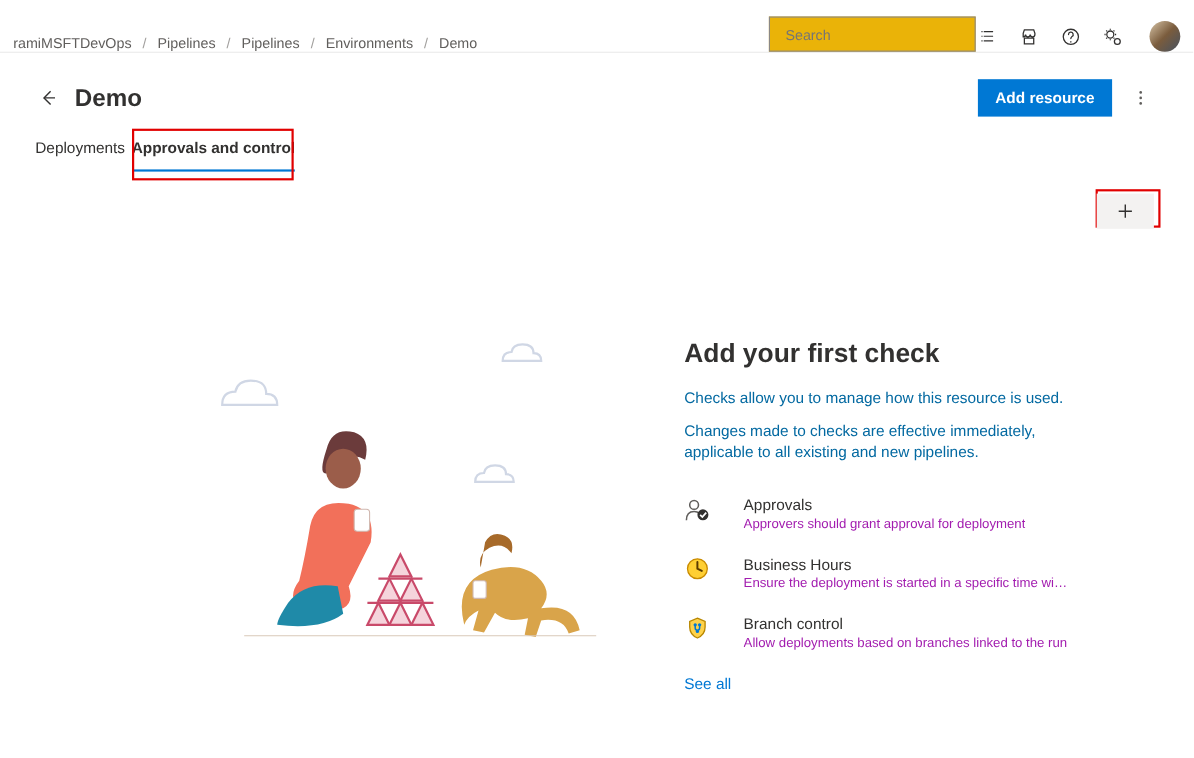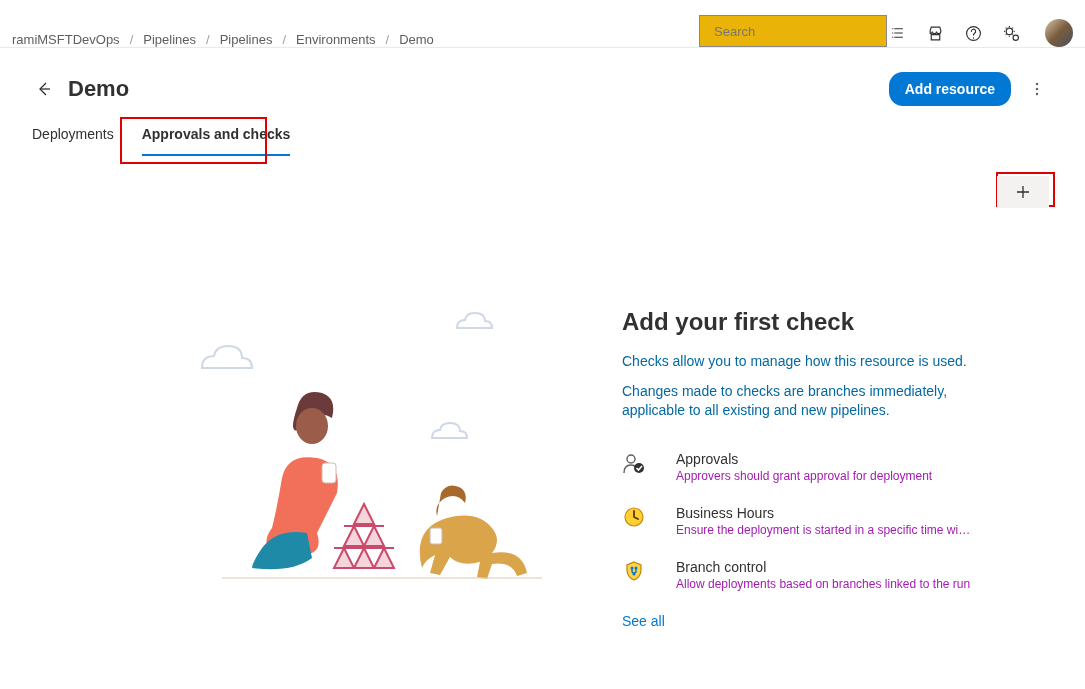--- a/index.html
+++ b/index.html
@@ -87,35 +87,35 @@
     flex: 1;
   }
   .primary-btn {
     background: #0078d4;
     color: #fff;
     border: none;
     height: 34px;
     padding: 0 16px;
     font-size: 14px;
     font-weight: 600;
-    border-radius: 14px;
+    border-radius: 0;
     cursor: pointer;
   }
   .more-btn {
     width: 32px; height: 32px;
     display: flex; align-items: center; justify-content: center;
     cursor: pointer;
     margin-left: 10px;
   }
   .more-btn svg { width: 16px; height: 16px; fill: #605e5c; }
 
   .tabs-row {
     display: flex;
     padding: 0 32px;
-    gap: 28px;
+    gap: 6px;
   }
   .tab {
     font-size: 14px;
     padding: 10px 0 12px 0;
     cursor: pointer;
     border-bottom: 2px solid transparent;
   }
   .tab.selected {
     font-weight: 600;
     border-bottom-color: #0078d4;
@@ -268,21 +268,21 @@
     <svg viewBox="0 0 16 16">
         <circle cx="8" cy="3" r="1.2"></circle>
         <circle cx="8" cy="8" r="1.2"></circle>
         <circle cx="8" cy="13" r="1.2"></circle>
       </svg>
   </div>
 </div>
 
 <div class="tabs-row" style="position:relative;">
   <div class="tab">Deployments</div>
-  <div class="tab selected">Approvals and checks</div>
+  <div class="tab selected">Approvals and control</div>
 </div>
 
 <div class="tab-highlight-box" style="left:120px; top:117px; width:147px; height:47px;"></div>
 <div class="tab-highlight-box" style="left:996px; top:172px; width:59px; height:35px;"></div>
 
 <div class="content">
   <div class="add-button-wrap">
     <div class="add-button">
       <svg viewBox="0 0 14 14">
           <path d="M7 1v12M1 7h12"></path>
@@ -317,21 +317,21 @@
 
       <path d="M240 260 q-10 -40 25 -50 q30 -8 45 10 q10 12 0 25 q30 -5 35 20 l-10 3 q-5 -15 -25 -12 l-5 15 l-10 -2 l3 -15 q-20 5 -30 -5 l-10 18 l-10 -2 l5 -18 q-10 5 -13 13" fill="#d9a44a"></path>
       <path d="M255 208 q-3 -12 8 -18 q12 -6 20 5 q3 -12 -6 -16 q-12 -5 -18 6" fill="#a76a2a"></path>
       <rect x="248" y="220" width="12" height="16" rx="2" fill="#fff" stroke="#d0b8b0"></rect>
       <line x1="40" y1="270" x2="360" y2="270" stroke="#d9c9b8" stroke-width="1"></line>
     </svg>
 
     <div class="check-info">
       <div class="check-title">Add your first check</div>
       <p class="check-desc">Checks allow you to manage how this resource is used.</p>
-      <p class="check-desc">Changes made to checks are branches immediately, applicable to all existing and new pipelines.</p>
+      <p class="check-desc">Changes made to checks are effective immediately, applicable to all existing and new pipelines.</p>
 
       <div class="check-list">
         <div class="check-item">
           <svg class="check-icon" viewBox="0 0 24 24">
             <circle cx="9" cy="8" r="4" fill="none" stroke="#605e5c" stroke-width="1.4"></circle>
             <path d="M2 22 q0 -8 7 -8 q3 0 5 2" fill="none" stroke="#605e5c" stroke-width="1.4"></path>
             <circle cx="17" cy="17" r="5" fill="#323130"></circle>
             <path d="M14.5 17 l2 2 l3.5 -4" stroke="#fff" stroke-width="1.6" fill="none"></path>
           </svg>
           <div class="check-text">

